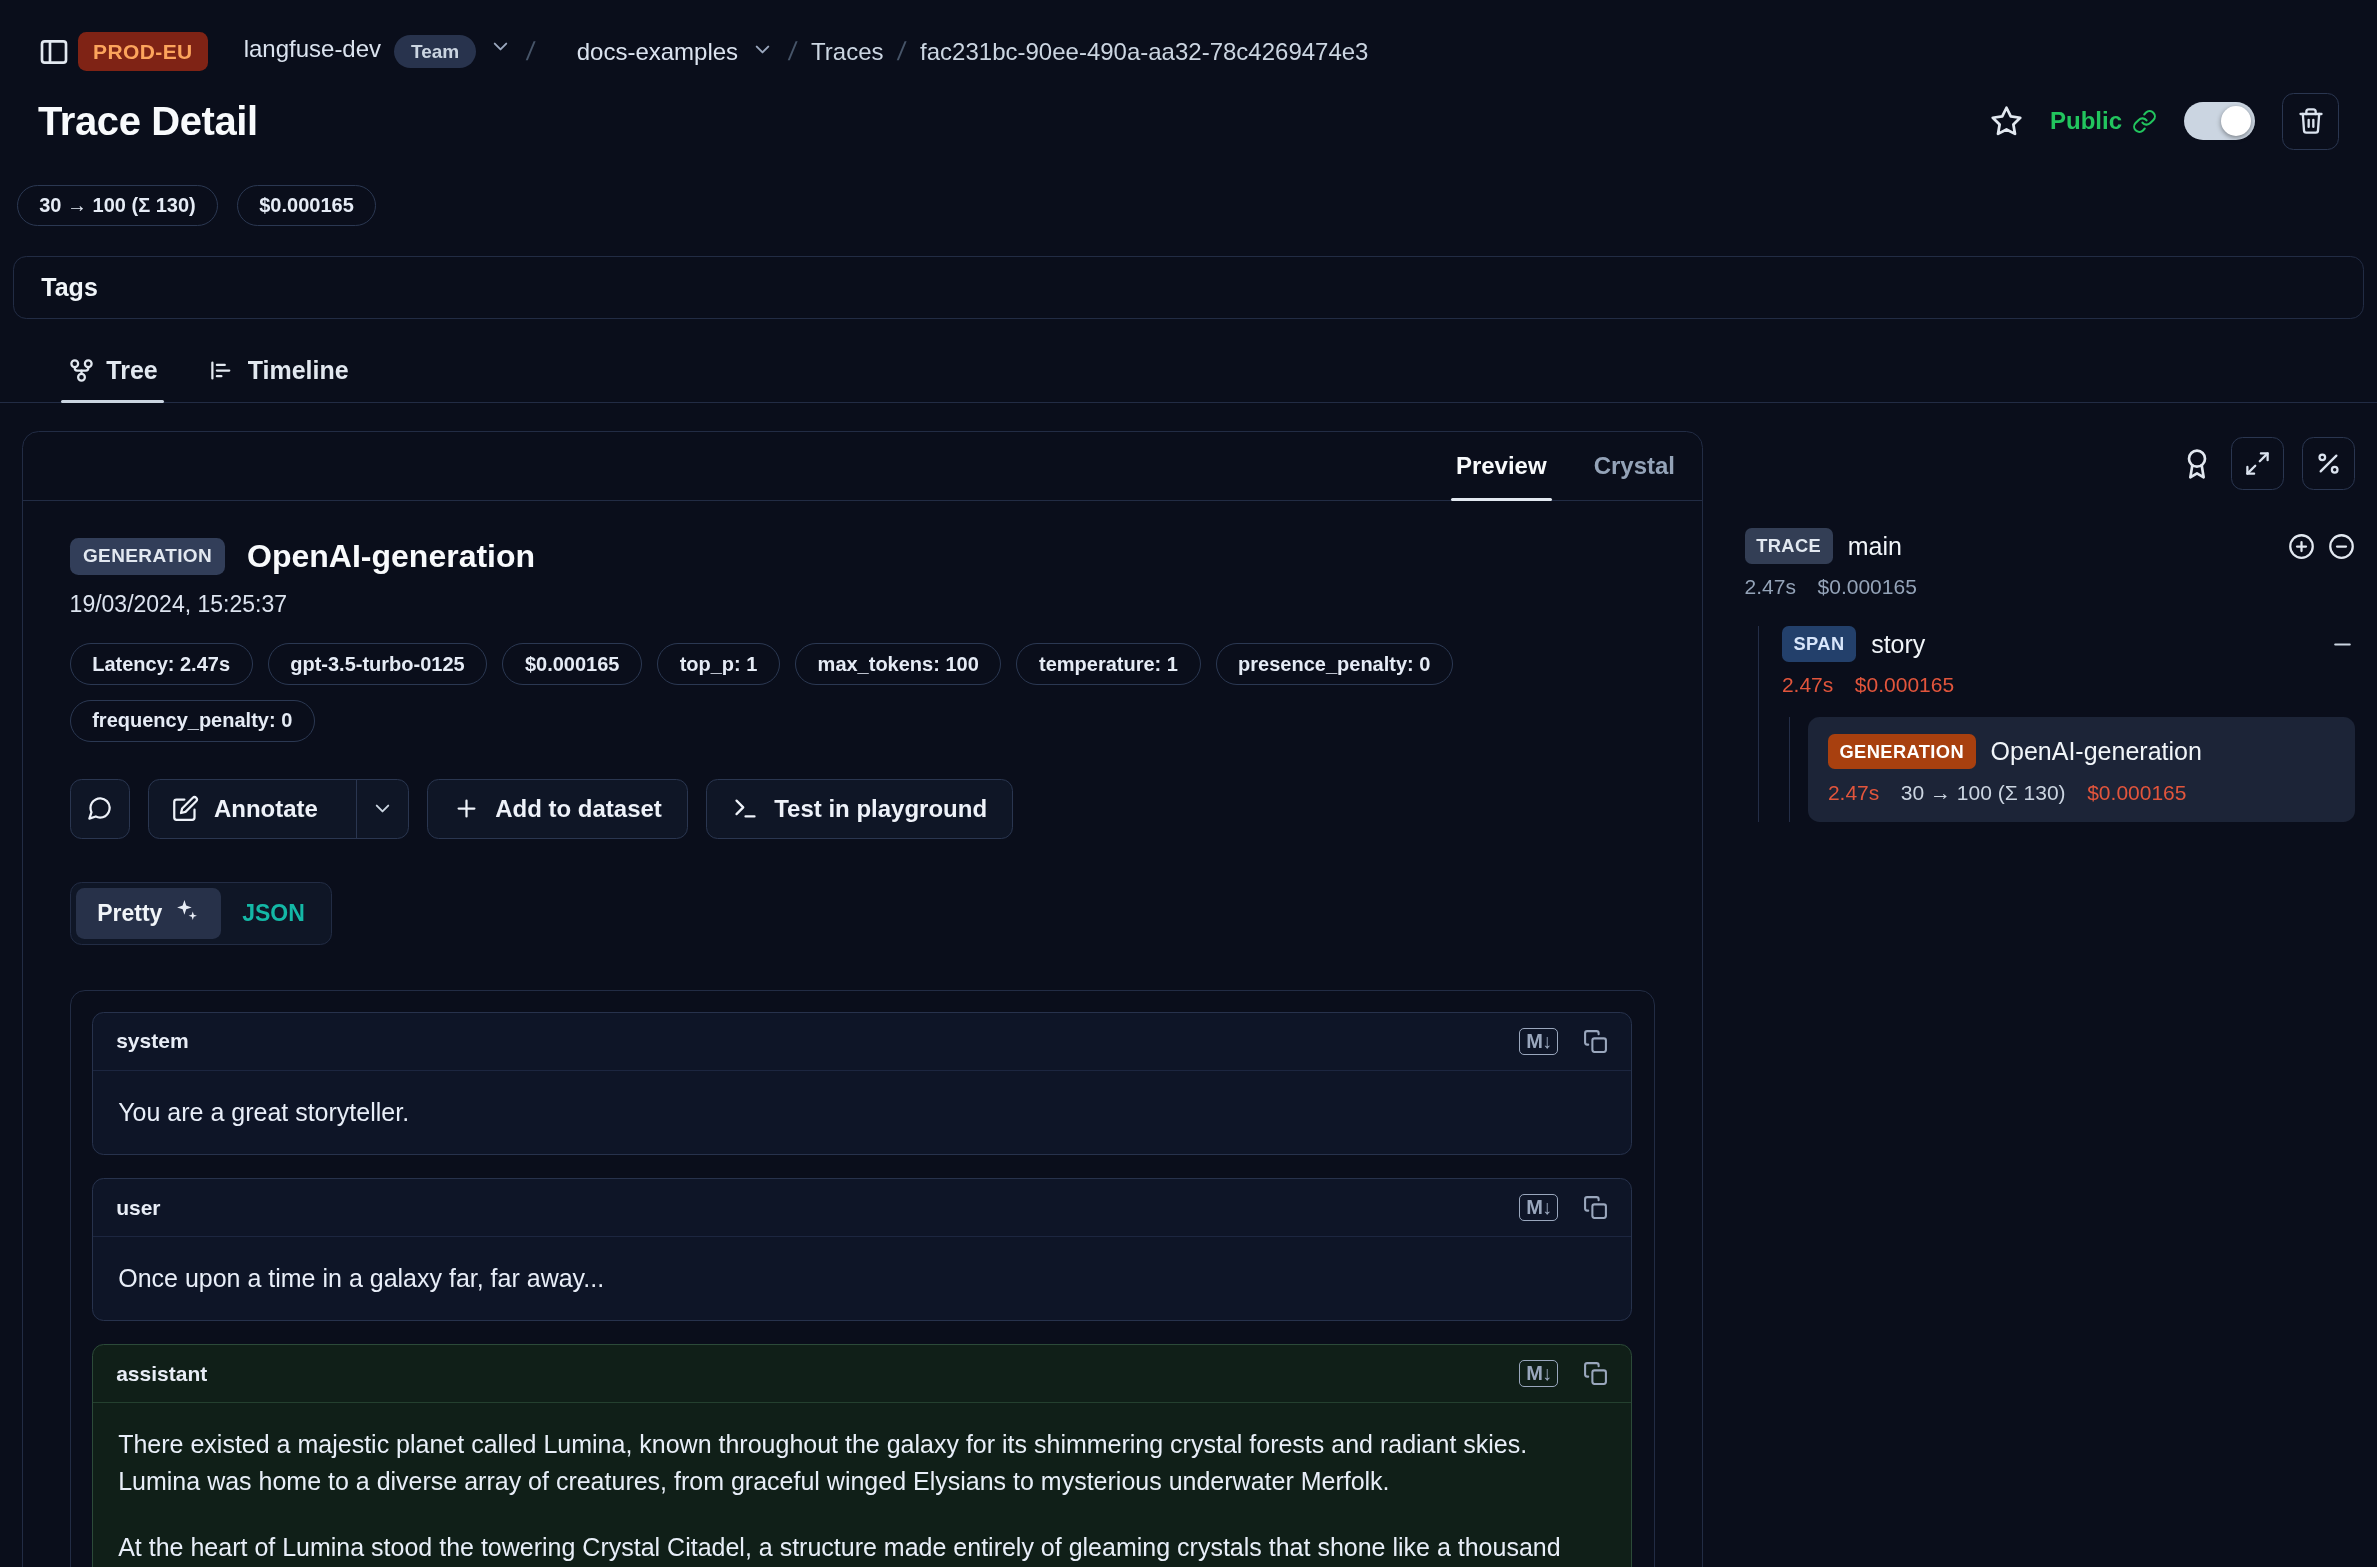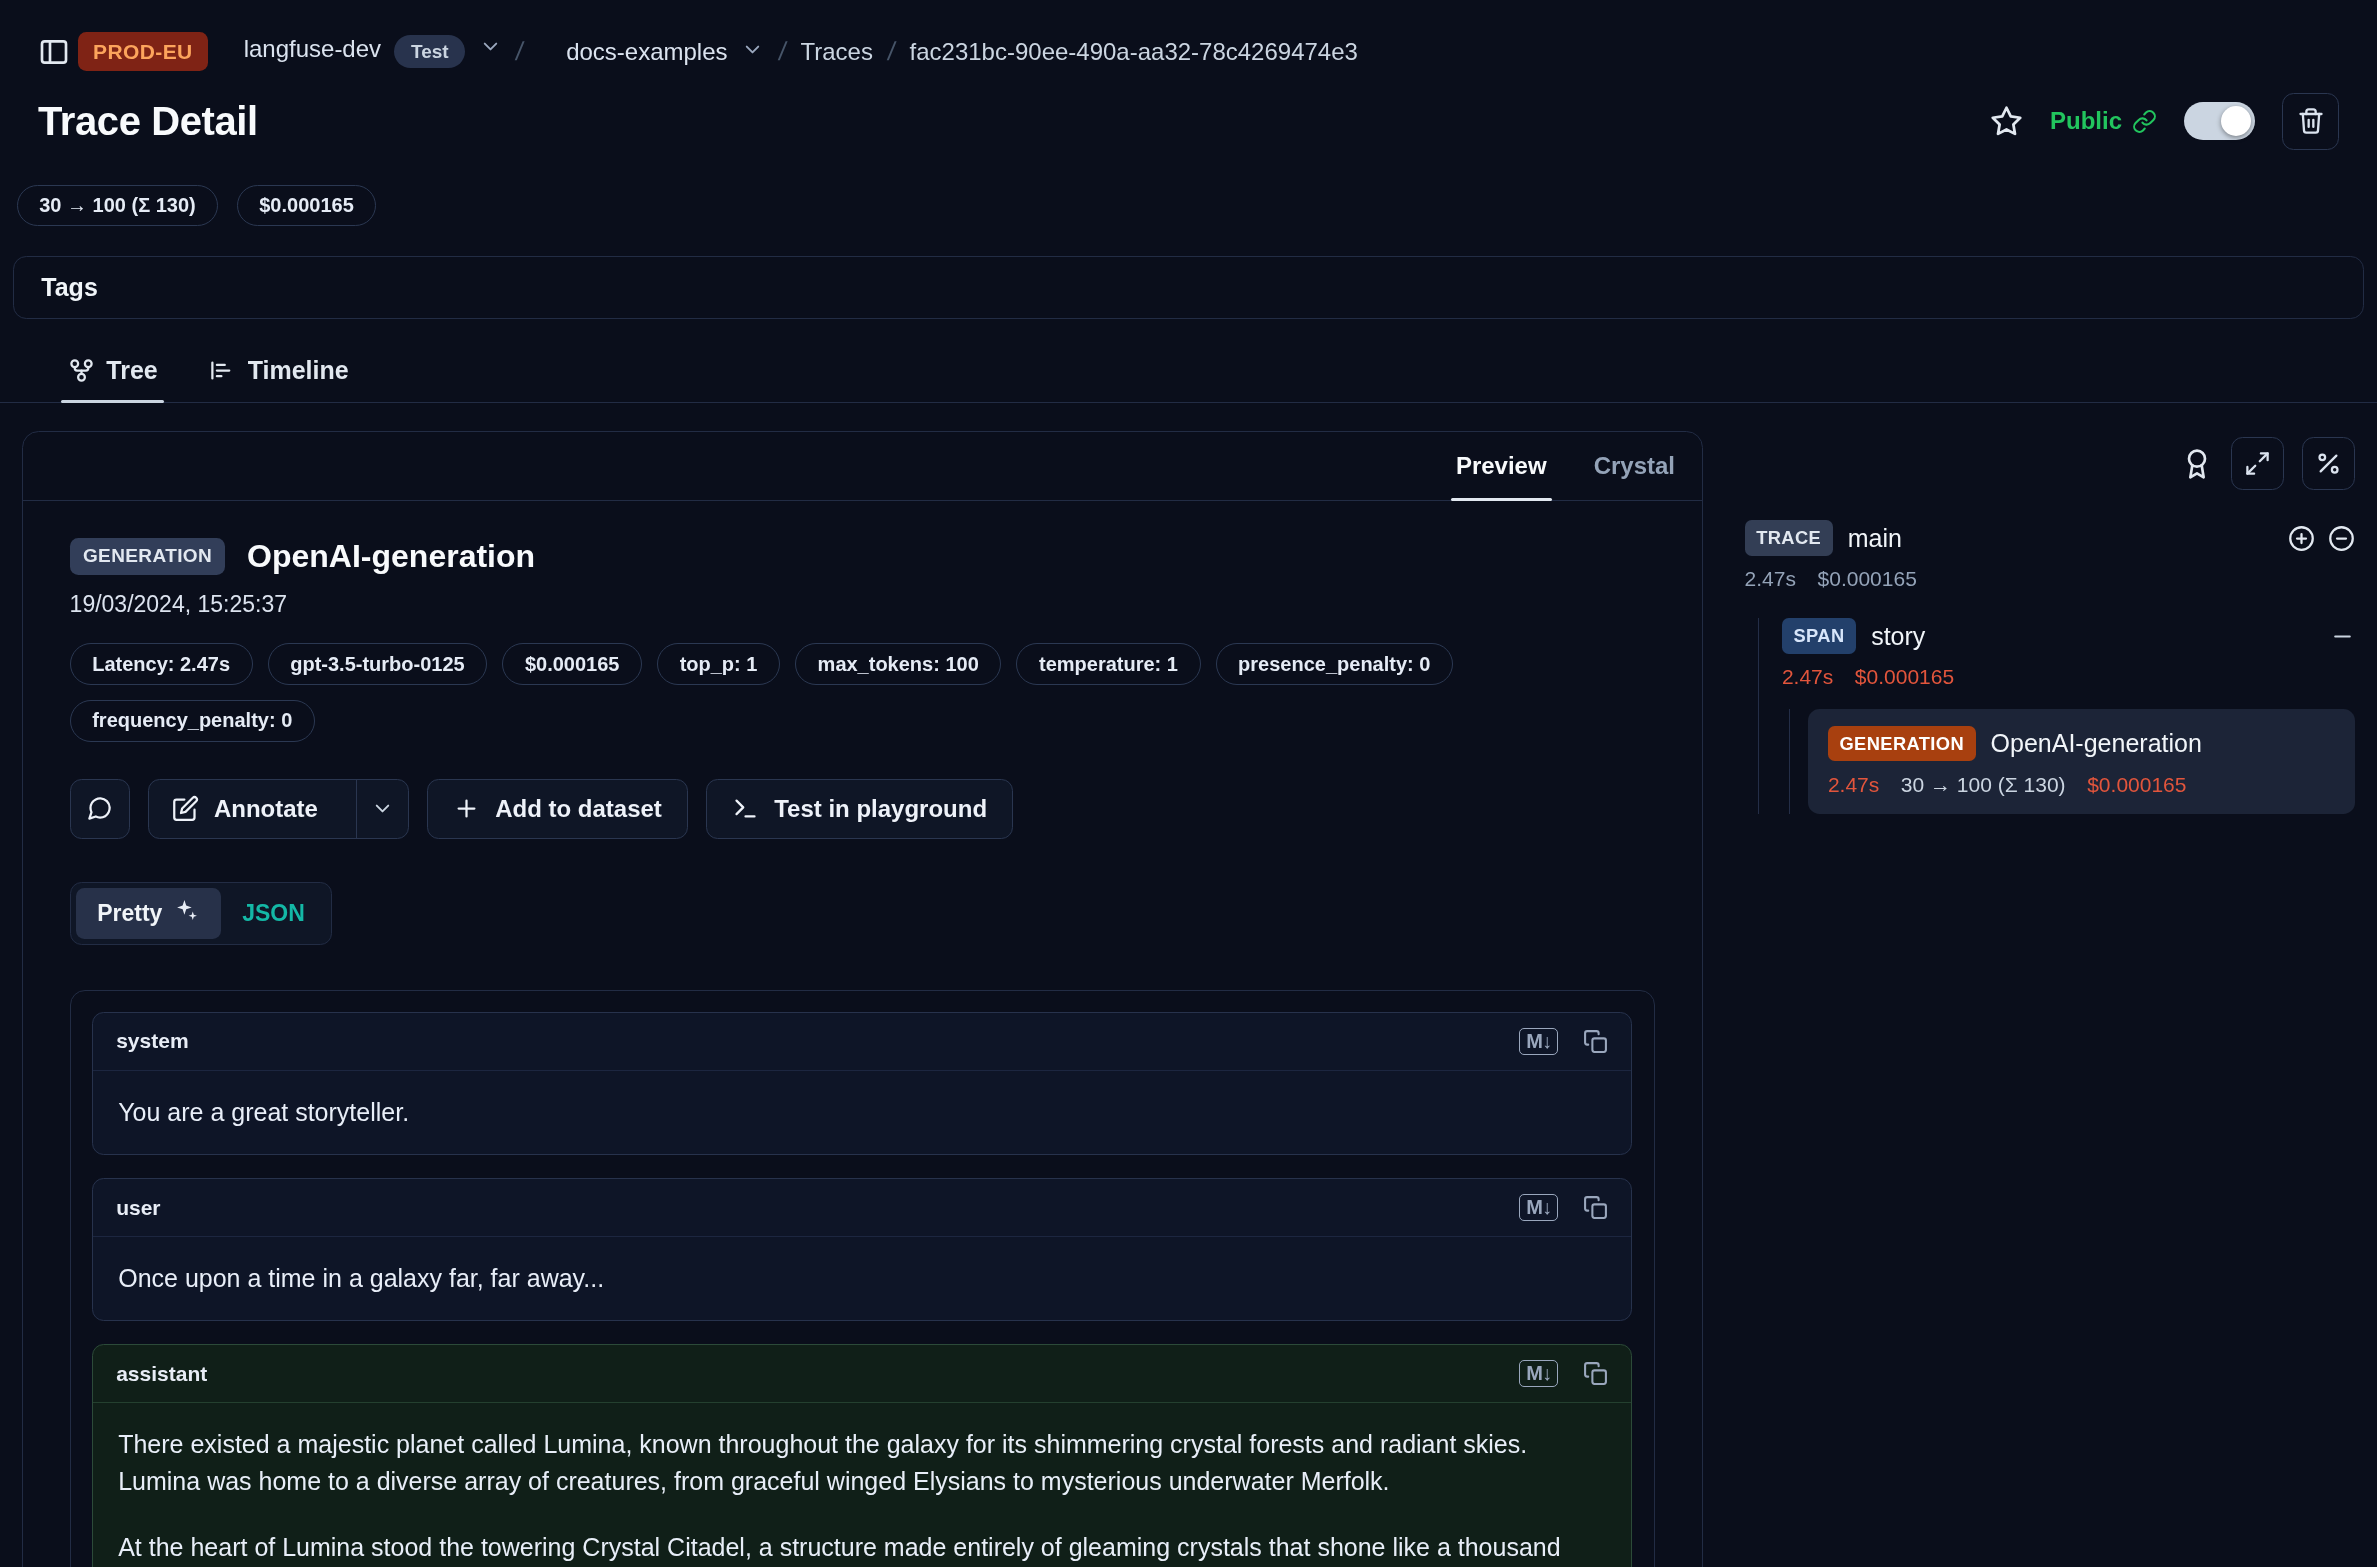--- a/index.html
+++ b/index.html
@@ -76,21 +76,21 @@
   .md-glyph{font-size:20px;font-weight:700;letter-spacing:-0.8px;border:1.7px solid #9aa7bd;border-radius:5px;padding:0.8px 5.8px;line-height:1.15}
   .msg-body{padding:23px 25px;font-size:25px;line-height:1.5;color:#e8eef8}
   .msg-body p + p{margin-top:28px}
   .msg.assistant{background:#101f18;border-color:#2c4a39}
   .msg.assistant .msg-head{border-bottom-color:#24402f}
 
   
   .tree-panel{flex:1;min-width:0}
   .tree-actions{display:flex;justify-content:flex-end;align-items:center;gap:18.3px;padding-top:6.7px;color:#e2e8f0}
   .tree-actions .sq-btn{width:53px;height:53px}
-  .tree{margin-top:30px;font-size:25px}
+  .tree{margin-top:38px;font-size:25px}
   .node-row{display:flex;align-items:center;gap:15px;cursor:pointer}
   .node-badge{font-size:18.3px;font-weight:700;padding:6.7px 11.6px;border-radius:6.7px;letter-spacing:0.4px;flex:0 0 auto}
   .badge-trace{background:#333e55;color:#e2e8f0}
   .badge-span{background:#23406b;color:#d7e5fa}
   .badge-gen{background:#a8400f;color:#ffffff}
   .node-name{color:#f1f5f9}
   .spacer{flex:1}
   .circle-btns{display:flex;gap:13.3px;color:#cbd5e1}
   .node-metrics{display:flex;gap:21.6px;font-size:21px;margin-top:11.6px;color:#94a3b8;font-weight:500}
   .m-orange{color:#e2553c}
@@ -108,21 +108,21 @@
       <svg class="ic" width="32" height="32" viewBox="0 0 24 24">
           <rect x="3" y="4" width="18" height="16" rx="2"></rect>
           <line x1="9" y1="4" x2="9" y2="20"></line>
         </svg>
     </span>
   </button>
   <span class="env-badge">PROD-EU</span>
 
   <span class="crumb-group">
     <span>langfuse-dev</span>
-    <span class="team-pill">Test</span>
+    <span class="team-pill">Team</span>
     <span class="chev">
       <svg class="ic" width="23" height="23" viewBox="0 0 24 24">
           <polyline points="6 9 12 15 18 9"></polyline>
         </svg>
     </span>
   </span>
 
   <span class="slash">/</span>
 
   <span class="crumb-group">

